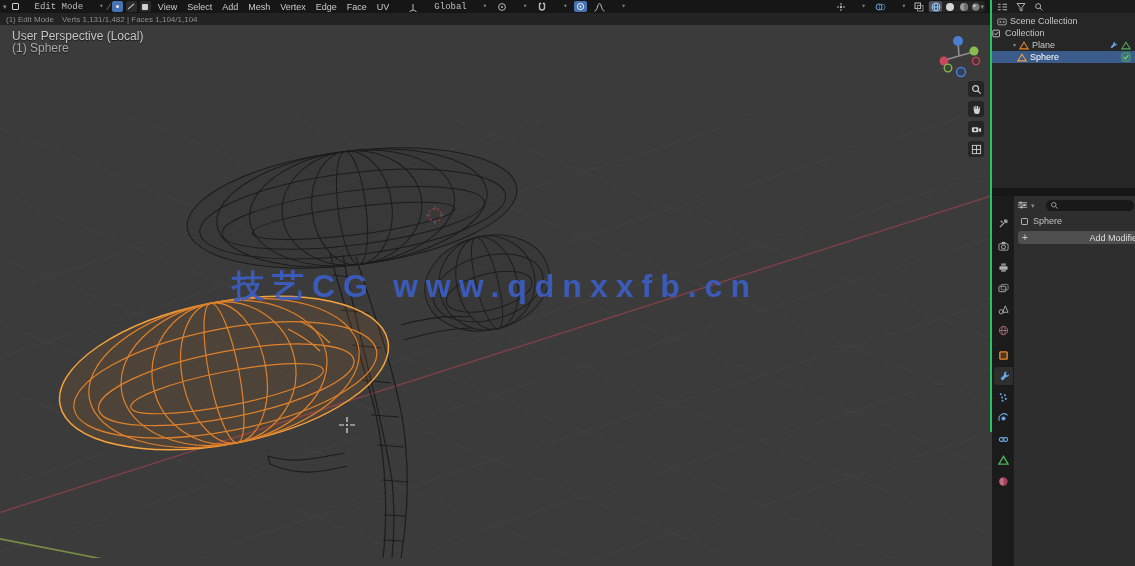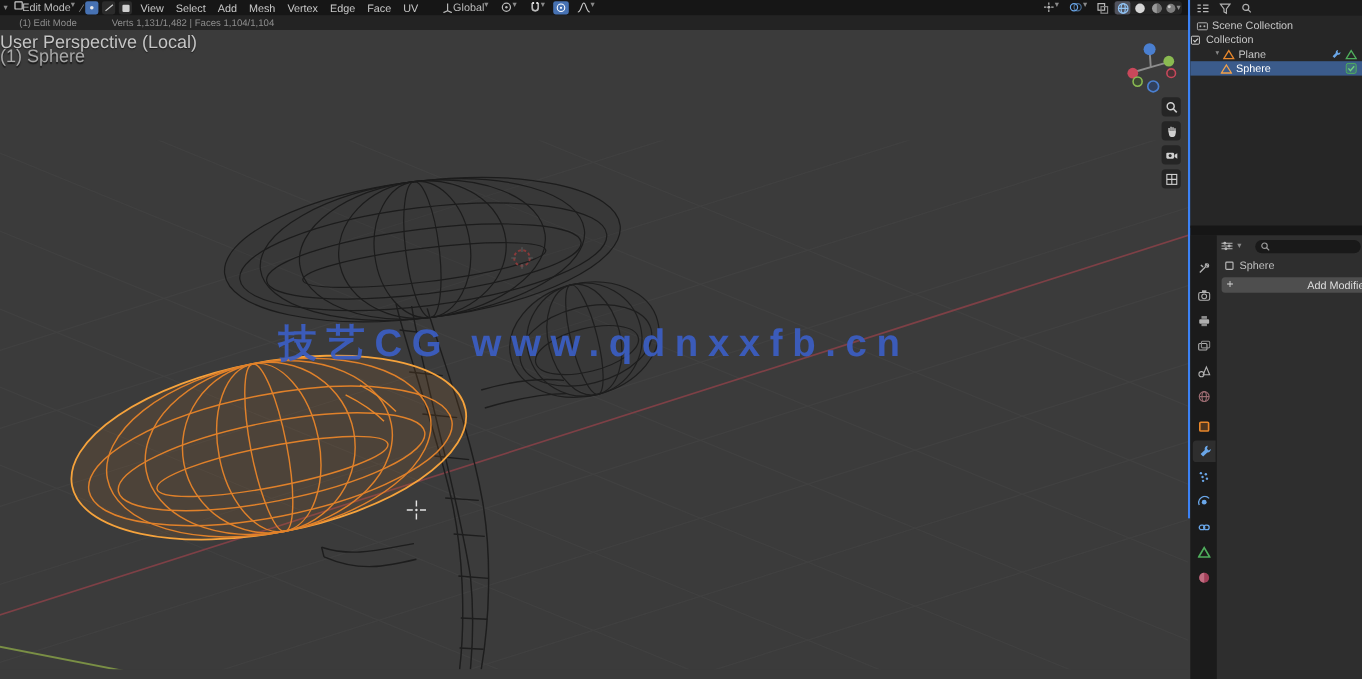--- a/index.html
+++ b/index.html
@@ -8,54 +8,54 @@
     position: relative; width: 1135px; height: 566px; overflow: hidden;
     background: #3b3b3b; font-family: "Liberation Sans", "DejaVu Sans", sans-serif;
     color: #c2c2c2; -webkit-font-smoothing: antialiased;
   }
   
   .vp-header {
     position:absolute; left:0; top:0; width:990px; height:13px; background:#161616;
     display:flex; align-items:center; font-size:9px; color:#bdbdbd; padding-left:3px; gap:2px;
     white-space:nowrap; z-index:30;
   }
-  .hdr-item { display:flex; gap:0; padding:0 3px; height:12px; border-radius:2px; }
+  .hdr-item { display:flex; align-items:center; gap:16px; padding:0 3px; height:12px; border-radius:2px;font-family:Liberation Mono, monospace; }
   .chev { font-size:7px; color:#8a8a8a; line-height:1; }
   .mode-icon { width:7px; height:7px; border:1px solid #cfcfcf; border-radius:1px; display:inline-block; }
   .selbtn { width:11px; height:11px; border-radius:2px; background:#2b2b2b; display:flex; align-items:center; justify-content:center; margin-right:1px; }
   .selbtn.active { background:#4772b3; }
   .selbtn .dot { width:3px; height:3px; background:#e8e8e8; border-radius:50%; }
   .selbtn .edge { width:8px; height:1px; background:#cfcfcf; transform:rotate(-40deg); }
   .selbtn .face { width:6px; height:6px; background:#cfcfcf; border-radius:1px; }
   .menu { padding:0 4px; height:12px; display:flex; align-items:center; border-radius:2px; color:#c9c9c9; }
   .mid-cluster { display:flex; align-items:center; gap:4px; margin-left:10px; }
   .right-cluster { display:flex; align-items:center; gap:3px; margin-left:auto; margin-right:5px; }
   .tgl { width:13px; height:11px; border-radius:2px; display:flex; align-items:center; justify-content:center; background:transparent; }
   .tgl.blue { background:#4772b3; }
   .shadegrp { display:flex; align-items:center; background:#242424; border-radius:3px; padding:0 1px; gap:1px; }
   .shadebtn { width:13px; height:11px; border-radius:2px; display:flex; align-items:center; justify-content:center; }
   .shadebtn.active { background:#51535e; }
   
   .info-strip {
     position:absolute; left:0; top:13px; width:990px; height:12px; background:#232323;
-    display:flex; align-items:center; gap:29px; padding-left:16px; font-size:8px; color:#8d8d8d; z-index:25;
+    display:flex; align-items:center; gap:8px; padding-left:6px; font-size:8px; color:#8d8d8d; z-index:25;
   }
   
   .viewport { position:absolute; left:0; top:25px; width:990px; height:533px; background:#3b3b3b; overflow:hidden; }
-  .vp-overlay { position:absolute; left:0; top:5px; font-size:15px; color:#c5c5c5; line-height:12px; z-index:10; text-shadow:0 1px 1px rgba(0,0,0,.6); }
+  .vp-overlay { position:absolute; left:12px; top:5px; font-size:12px; color:#c5c5c5; line-height:12px; z-index:10; text-shadow:0 1px 1px rgba(0,0,0,.6); }
   .vp-overlay .l2 { color:#a8a8a8; }
   .watermark {
     position:absolute; left:232px; top:240px; z-index:12; font-size:32px; font-weight:bold;
     color:#3b5ec4; letter-spacing:8px; white-space:nowrap; opacity:.92;
   }
   .gizmo { position:absolute; left:936px; top:8px; width:46px; height:46px; z-index:11; }
   .navcol { position:absolute; left:968px; top:56px; width:17px; z-index:11; display:flex; flex-direction:column; gap:4px; }
   .navbtn { width:16px; height:16px; background:rgba(34,34,34,.85); border-radius:3px; display:flex; align-items:center; justify-content:center; }
   
-  .rpanel { position:absolute; left:990px; top:0; width:145px; height:432px; background:#262626; border-left:2px solid #3b82f6; }
+  .rpanel { position:absolute; left:990px; top:0; width:145px; height:432px; background:#262626; border-left:2px solid #22c55e; }
   .outliner { position:absolute; left:0; top:0; width:100%; height:190px; background:#262626; }
   .outliner-hdr { height:13px; background:#1c1c1c; display:flex; align-items:center; gap:8px; padding-left:5px; }
   .ol-rows { padding-top:2px; font-size:9px; color:#c6c6c6; }
   .ol-row { height:12px; display:flex; align-items:center; gap:3px; padding-left:5px; position:relative; }
   .ol-row .trail { margin-left:auto; display:flex; gap:3px; padding-right:4px; align-items:center; }
   .ol-row.selected { background:#3b5b8b; color:#fff; }
   .ind1 { padding-left:0; } .ind2 { padding-left:21px;justify-content:flex-end; } .ind3 { padding-left:25px; }
   .props { position:absolute; left:0; top:196px; width:100%; height:370px; background:#2e2e2e; }
   .props::before { content:""; position:absolute; left:0; top:-8px; width:100%; height:8px; background:#161616; }
   .ptabs { position:absolute; left:0; top:0; width:22px; height:370px; background:#1b1b1b; }

